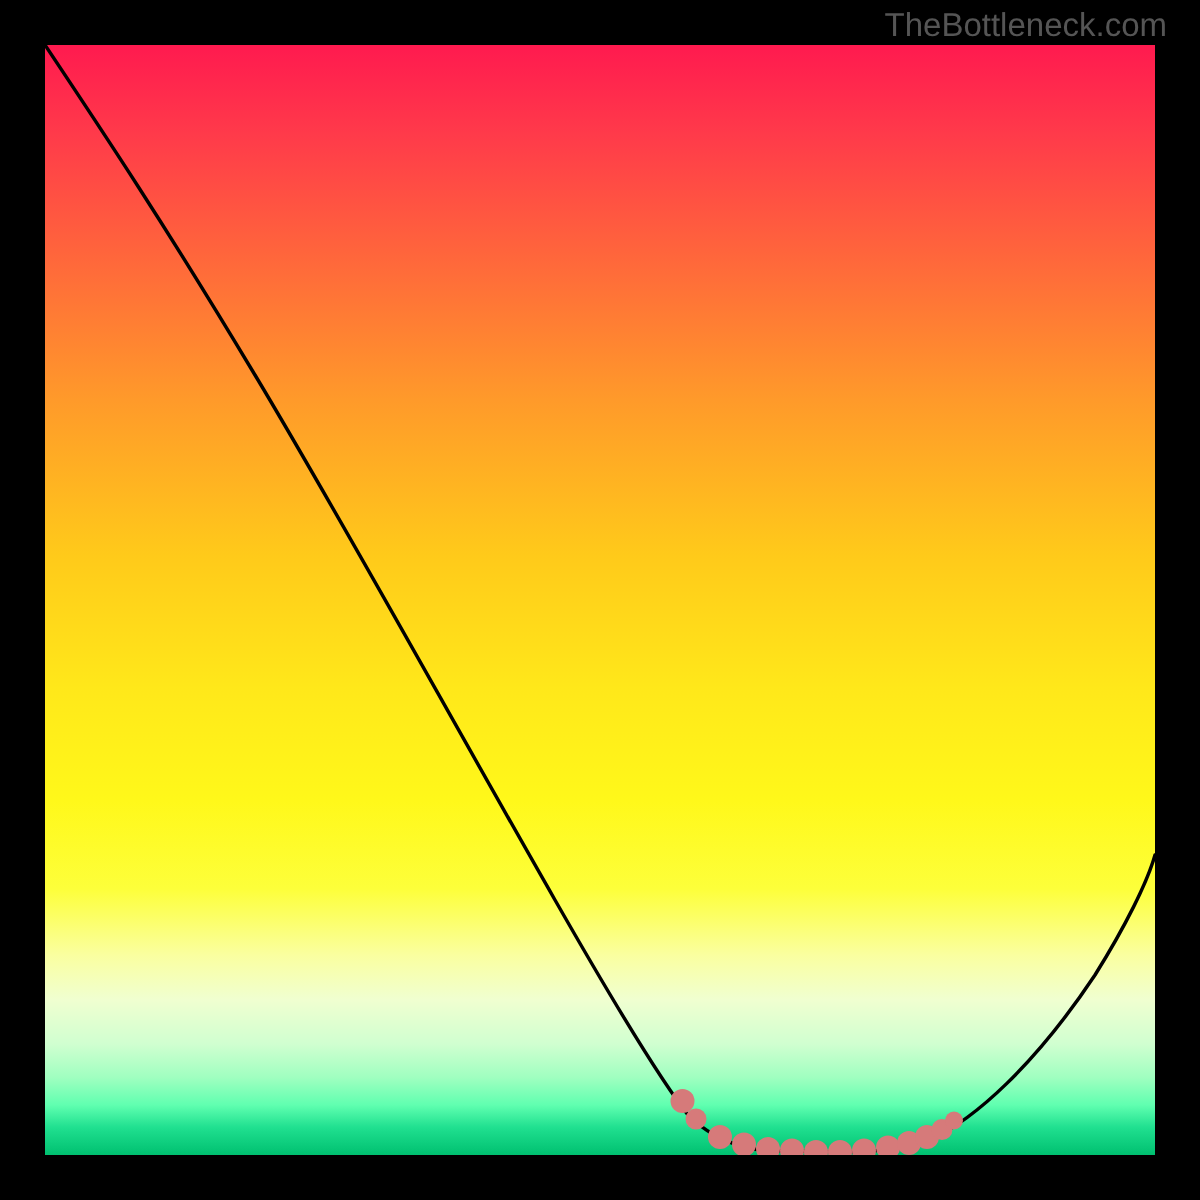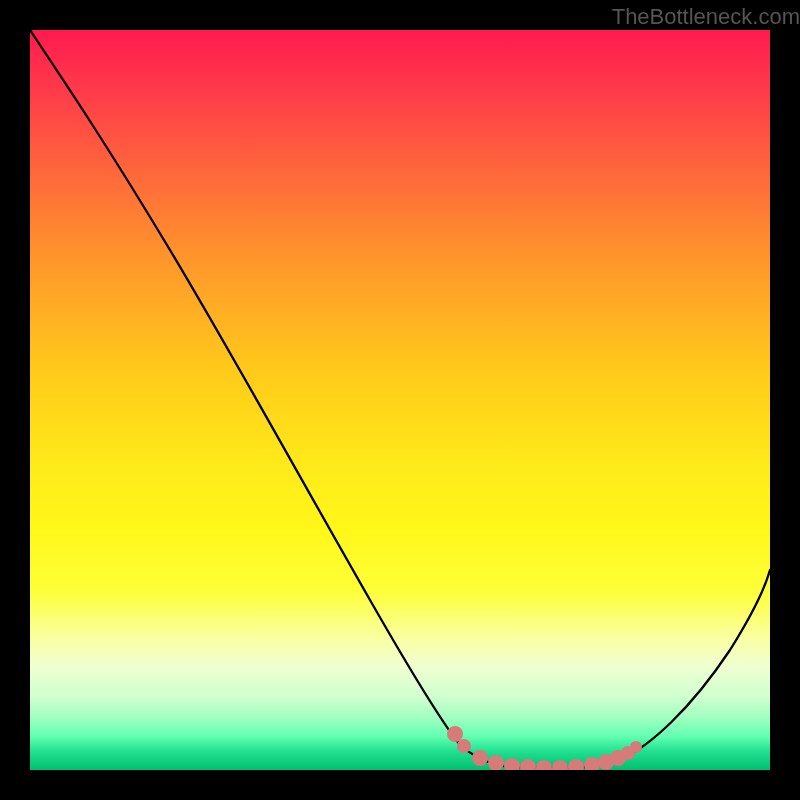--- a/index.html
+++ b/index.html
@@ -7,21 +7,21 @@
     padding: 0;
     width: 800px;
     height: 800px;
     background: #000;
     position: relative;
     font-family: Arial, Helvetica, sans-serif;
   }
   .watermark {
     position: absolute;
     top: 4px;
-    right: 0;
+    right: 22px;
     color: #555555;
     font-size: 22px;
     font-weight: 500;
     z-index: 10;
   }
   .plot-area {
     position: absolute;
     left: 30px;
     top: 30px;
     width: 740px;

